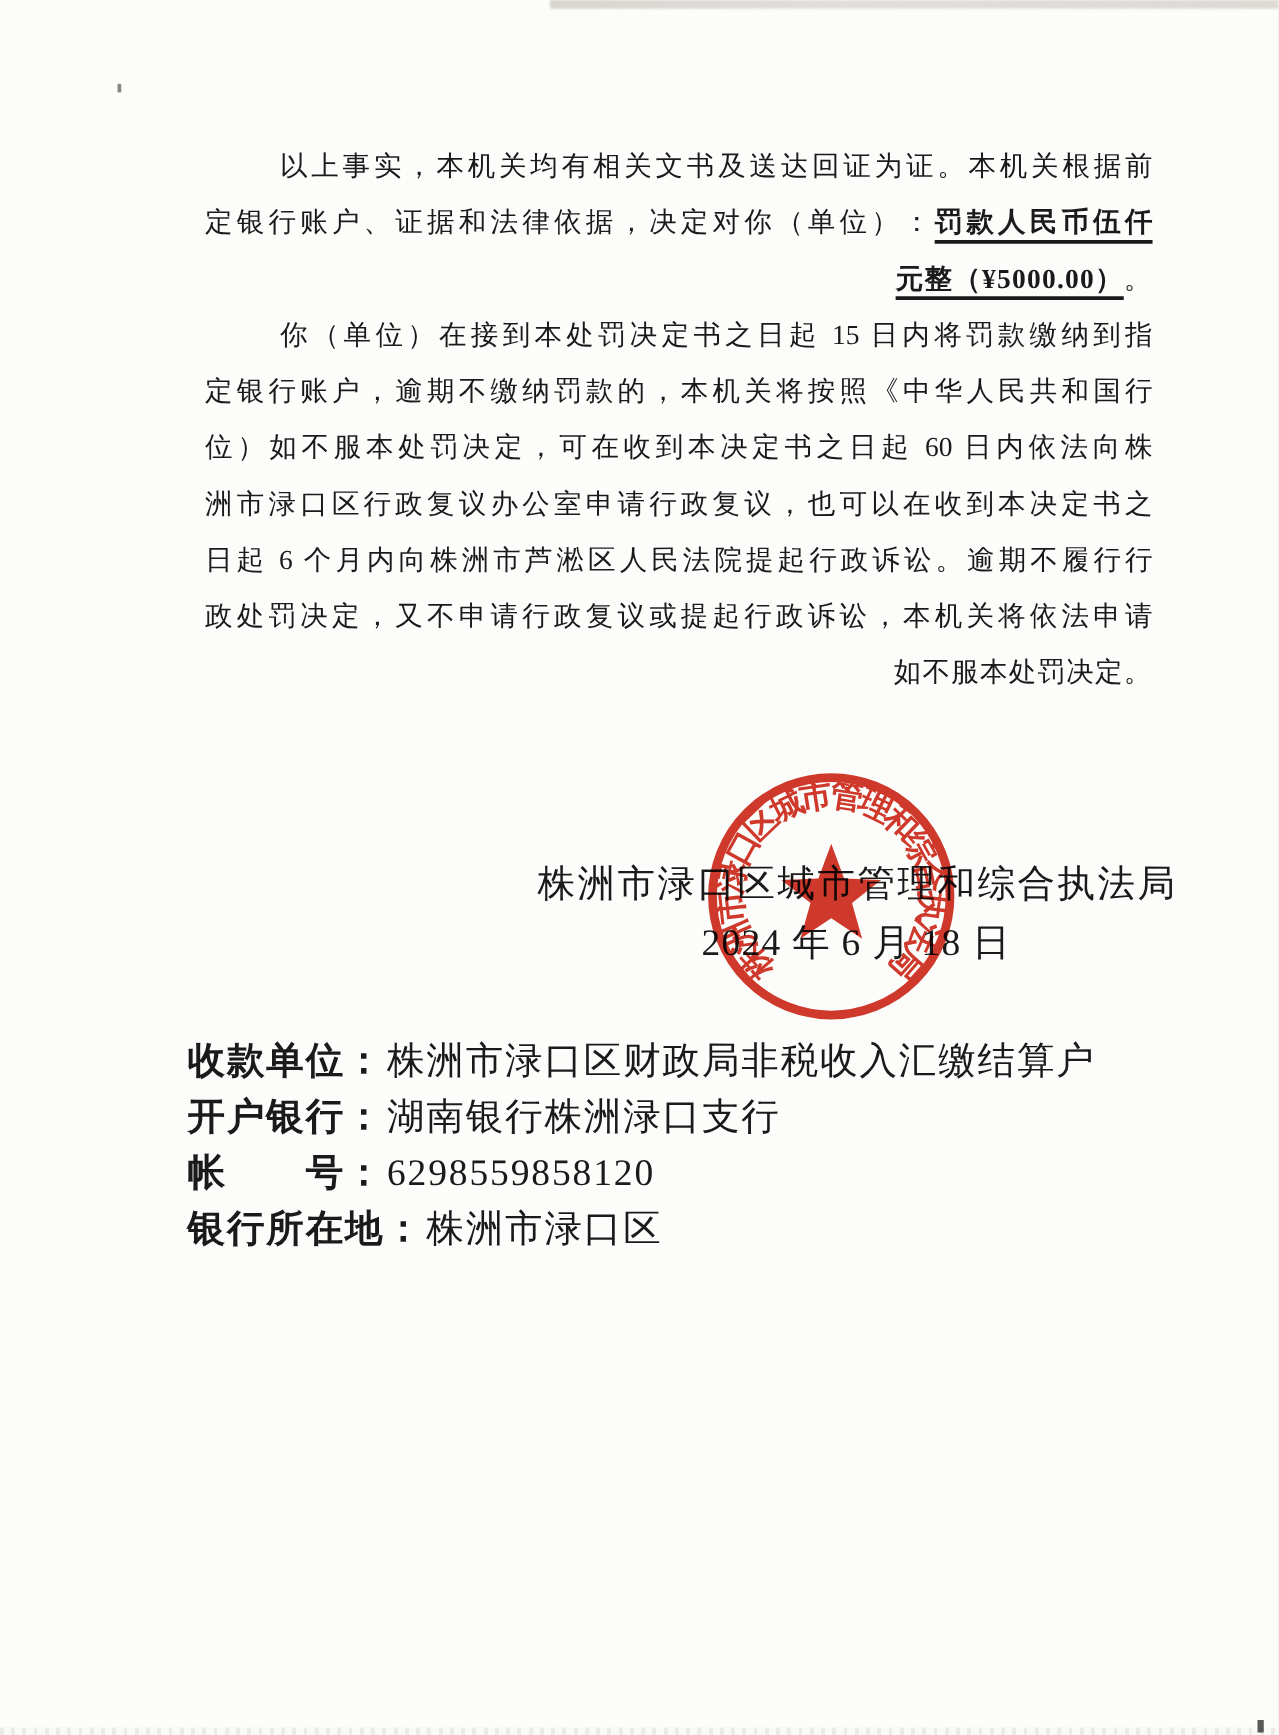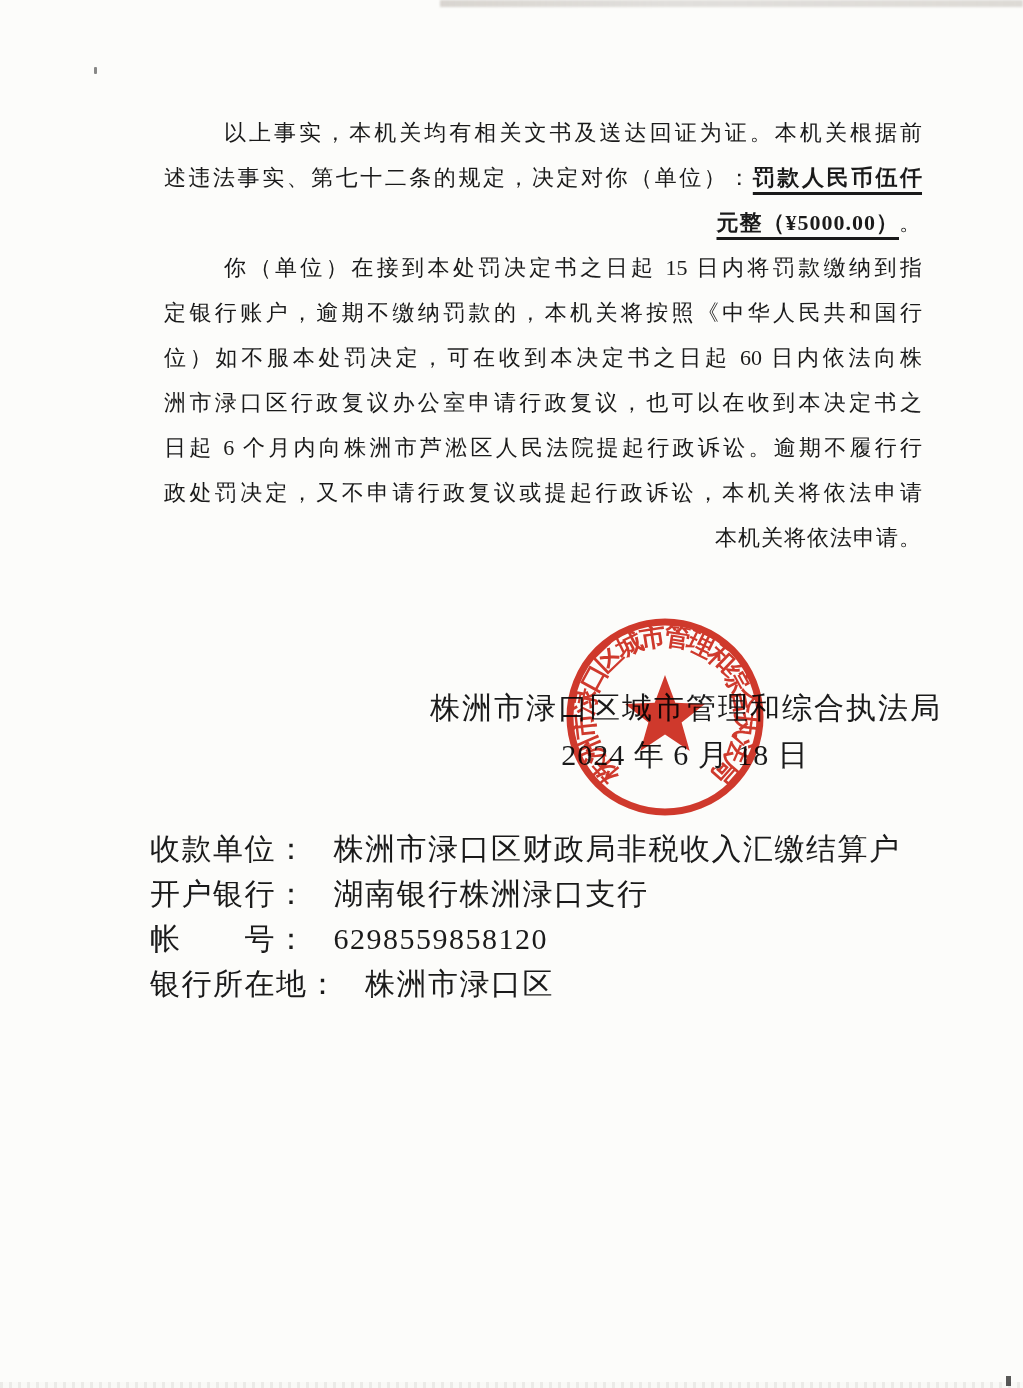--- a/index.html
+++ b/index.html
@@ -68,22 +68,22 @@
   }
   
   .payment{
     position:absolute; left:150px; top:826px;
     font-size:30px;
   }
   .pay-row{
     height:45px; line-height:45px; white-space:nowrap;
     letter-spacing:1.5px;
   }
-  .pay-label{font-weight:400;}
-  .pay-value{margin-left:26px;}
+  .pay-label{font-weight:700;}
+  .pay-value{margin-left:2px;}
   
   .top-smudge{
     position:absolute; top:0; left:440px; width:583px; height:7px;
     background:linear-gradient(90deg,rgba(150,140,130,.35),rgba(120,110,100,.2) 40%,rgba(150,140,130,.3));
     filter:blur(1px);
   }
   .dot-artifact{
     position:absolute; left:94px; top:67px; width:3px; height:7px;
     background:#4a4a4a; opacity:.65; border-radius:1px;
   }
@@ -104,31 +104,31 @@
 
   <div class="top-smudge"></div>
   <div class="dot-artifact"></div>
   <div class="bottom-smudge"></div>
   <div class="corner-mark"></div>
 
   <div class="body-text">
 
     <div class="tline just indent">以上事实，本机关均有相关文书及送达回证为证。本机关根据前</div>
 
-    <div class="tline just"><span>述违法事实、第七十二条的规定，决定对你（单位）：</span><span class="uline">罚款人民币伍仟</span></div>
+    <div class="tline just"><span>定银行账户、证据和法律依据，决定对你（单位）：</span><span class="uline">罚款人民币伍仟</span></div>
 
     <div class="tline"><span class="uline">元整（¥5000.00）</span><span>。</span></div>
 
     <div class="tline just indent">你（单位）在接到本处罚决定书之日起 15 日内将罚款缴纳到指</div>
     <div class="tline just">定银行账户，逾期不缴纳罚款的，本机关将按照《中华人民共和国行</div>
     <div class="tline just">位）如不服本处罚决定，可在收到本决定书之日起 60 日内依法向株</div>
     <div class="tline just">洲市渌口区行政复议办公室申请行政复议，也可以在收到本决定书之</div>
     <div class="tline just">日起 6 个月内向株洲市芦淞区人民法院提起行政诉讼。逾期不履行行</div>
     <div class="tline just">政处罚决定，又不申请行政复议或提起行政诉讼，本机关将依法申请</div>
-    <div class="tline">本机关将依法申请。</div>
+    <div class="tline">如不服本处罚决定。</div>
   </div>
 
   <div class="sig-org">株洲市渌口区城市管理和综合执法局</div>
   <div class="sig-date">2024 年 6 月 18 日</div>
 
   <div class="stamp">
     <svg id="seal-svg" viewBox="0 0 210 210" xmlns="http://www.w3.org/2000/svg" style="color: rgb(207, 42, 29);">
       <circle cx="105" cy="105" r="95" fill="none" stroke="currentColor" stroke-width="7"></circle>
       <polygon fill="currentColor" points="105,63 115.3,90.8 144.9,92 121.6,110.4 129.7,139 105,122.5 80.3,139 88.4,110.4 65.1,92 94.7,90.8"></polygon>
       <g id="seal-chars">

